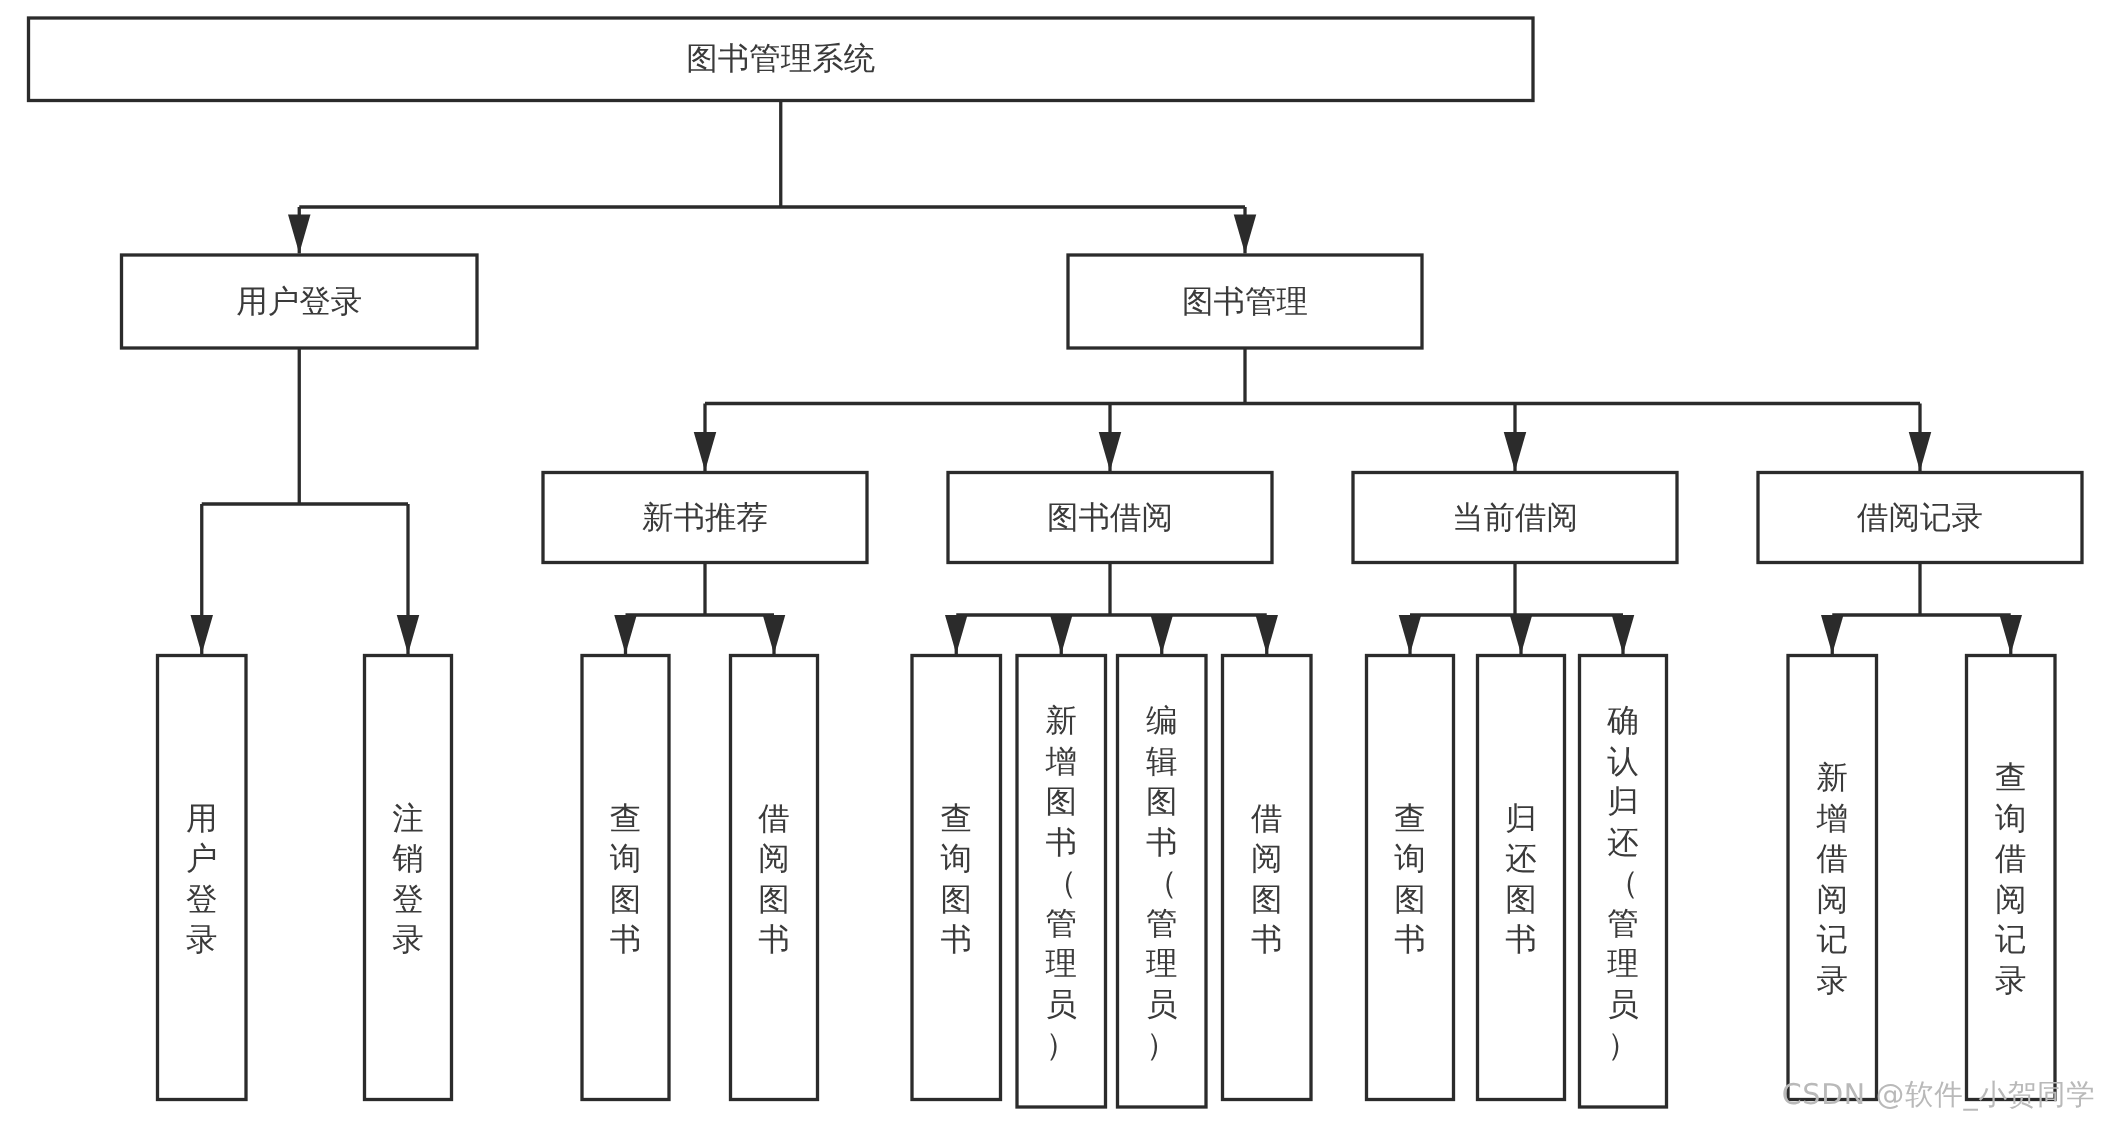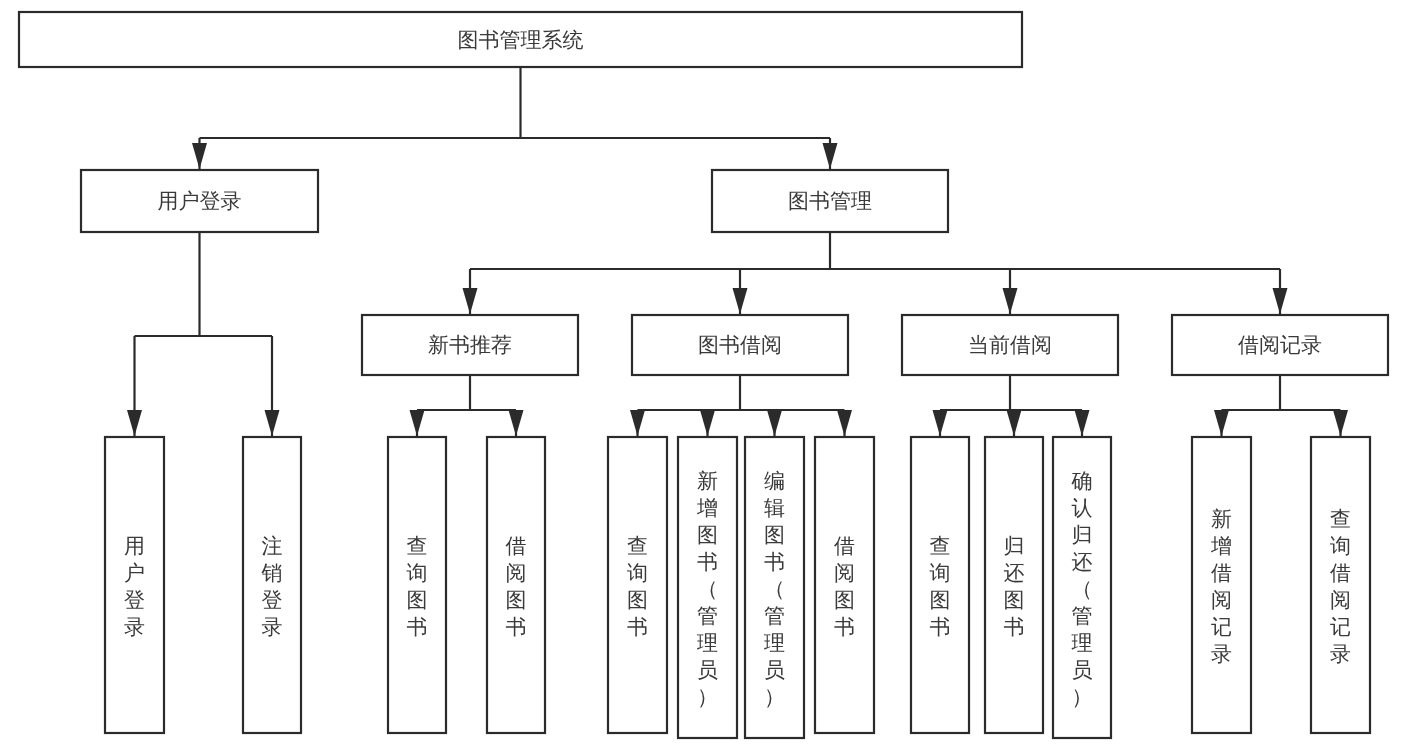--- a/index.html
+++ b/index.html
@@ -160,13 +160,14 @@
         <rect x="985" y="437" width="58" height="296" class="node-rect"></rect>
         <text x="1014" class="node-label-vert" y="552.6"><tspan x="1014" dy="0">归</tspan><tspan x="1014" dy="27">还</tspan><tspan x="1014" dy="27">图</tspan><tspan x="1014" dy="27">书</tspan></text>
         <rect x="1053" y="437" width="58" height="301" class="node-rect"></rect>
         <text x="1082" class="node-label-vert" y="487.6"><tspan x="1082" dy="0">确</tspan><tspan x="1082" dy="27">认</tspan><tspan x="1082" dy="27">归</tspan><tspan x="1082" dy="27">还</tspan><tspan x="1082" dy="27">（</tspan><tspan x="1082" dy="27">管</tspan><tspan x="1082" dy="27">理</tspan><tspan x="1082" dy="27">员</tspan><tspan x="1082" dy="27">）</tspan></text>
         <rect x="1192" y="437" width="59" height="296" class="node-rect"></rect>
         <text x="1221.5" class="node-label-vert" y="525.6"><tspan x="1221.5" dy="0">新</tspan><tspan x="1221.5" dy="27">增</tspan><tspan x="1221.5" dy="27">借</tspan><tspan x="1221.5" dy="27">阅</tspan><tspan x="1221.5" dy="27">记</tspan><tspan x="1221.5" dy="27">录</tspan></text>
         <rect x="1311" y="437" width="59" height="296" class="node-rect"></rect>
         <text x="1340.5" class="node-label-vert" y="525.6"><tspan x="1340.5" dy="0">查</tspan><tspan x="1340.5" dy="27">询</tspan><tspan x="1340.5" dy="27">借</tspan><tspan x="1340.5" dy="27">阅</tspan><tspan x="1340.5" dy="27">记</tspan><tspan x="1340.5" dy="27">录</tspan></text>
       </g>
   </svg>
+  <div class="watermark-text">CSDN @软件_小贺同学</div>
 </div>
 
 </body></html>

